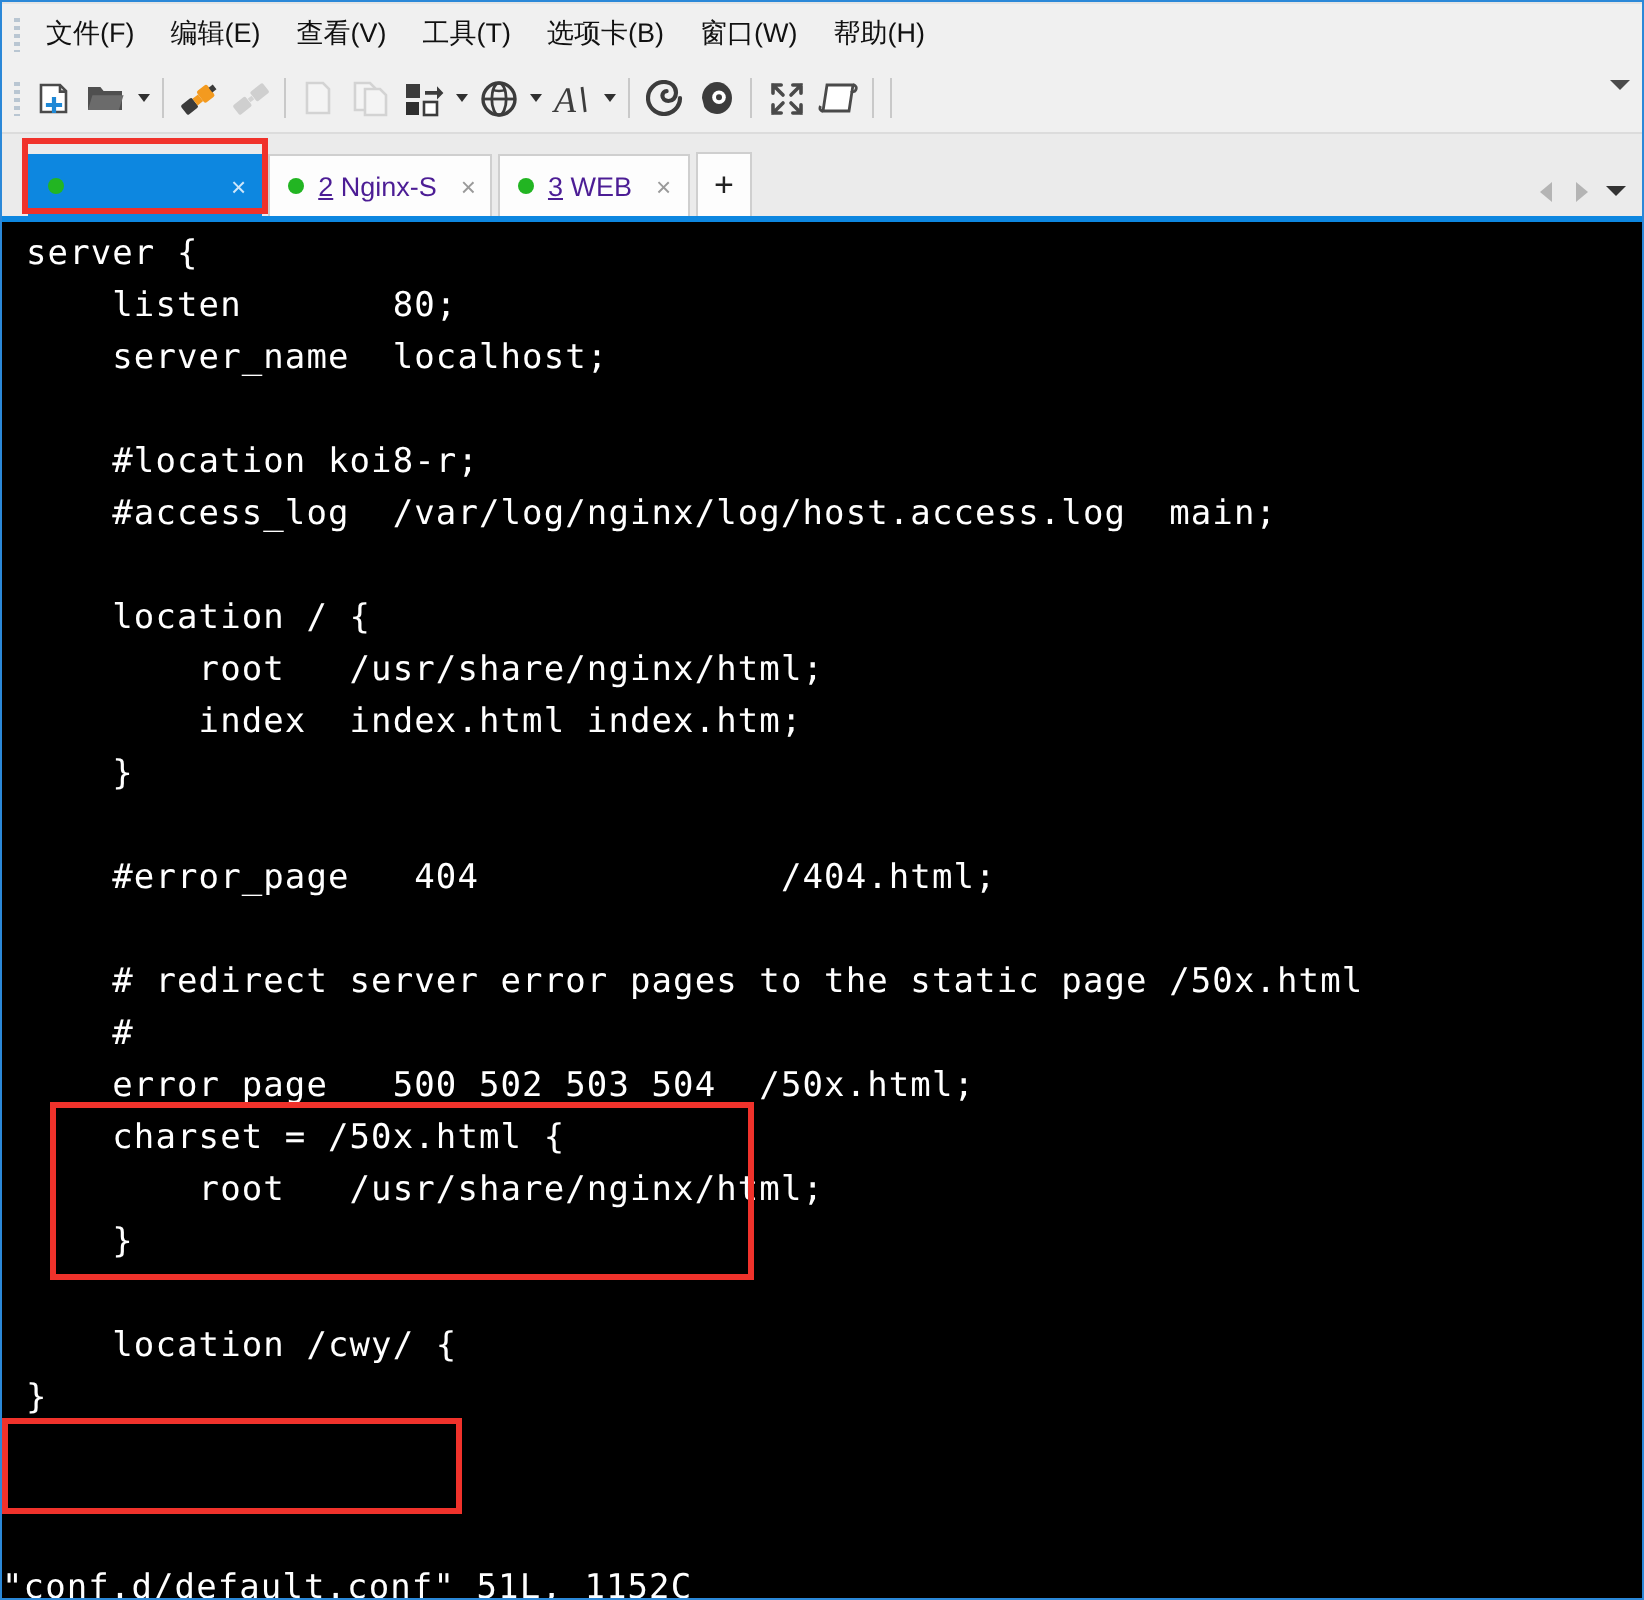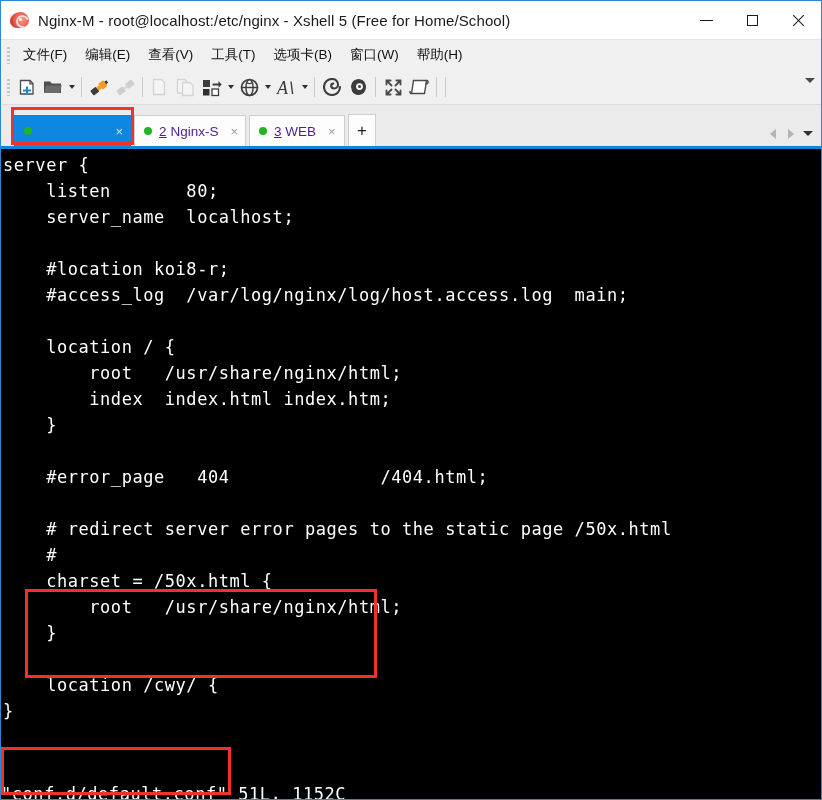--- a/index.html
+++ b/index.html
@@ -150,21 +150,21 @@
     border:3px solid #f0322b;box-sizing:border-box;pointer-events:none;z-index:6;
   }
   
   .terminal{
     flex:1 1 auto;background:#000000;position:relative;overflow:hidden;
     font-family:"DejaVu Sans Mono","Liberation Mono",monospace;
     font-size:17px;line-height:26px;color:#ffffff;
     padding:3px 0 0 0;
   }
   .tline{
-    white-space:pre;height:26px;padding-left:2px;
+    white-space:pre;height:26px;padding-left:12px;
     letter-spacing:0.55px;
   }
   .cursor{
     background:#14e014;color:#000000;
   }
   .status{
     position:absolute;left:0;right:0;bottom:18px;height:26px;
     white-space:pre;letter-spacing:0.55px;
   }
   .status .s-file{position:absolute;left:0px;}
@@ -177,39 +177,20 @@
   .hl-status{
     position:absolute;left:0px;top:598px;width:230px;height:48px;
     border:3px solid #f0322b;box-sizing:border-box;pointer-events:none;
   }
 </style>
 </head>
 <body>
 
 <div class="window">
 
-  <div class="titlebar">
-    <div class="app-icon">
-      <div class="sh-outer"></div>
-        <div class="sh-spiral"></div>
-        <div class="sh-dot"></div>
-    </div>
-    <div class="title-text">Nginx-M - root@localhost:/etc/nginx - Xshell 5 (Free for Home/School)</div>
-    <div class="win-controls">
-      <div class="win-btn">
-          <span class="gl-min"></span>
-        </div>
-      <div class="win-btn">
-          <span class="gl-max"></span>
-        </div>
-      <div class="win-btn close">
-          <span class="gl-close"></span>
-        </div>
-    </div>
-  </div>
 
   <div class="menubar">
     <div class="grip"></div>
     <div class="menu-item">文件(F)</div>
     <div class="menu-item">编辑(E)</div>
     <div class="menu-item">查看(V)</div>
     <div class="menu-item">工具(T)</div>
     <div class="menu-item">选项卡(B)</div>
     <div class="menu-item">窗口(W)</div>
     <div class="menu-item">帮助(H)</div>
@@ -396,20 +377,21 @@
     <div class="tline"></div>
     <div class="tline">    location / {</div>
     <div class="tline">        root   /usr/share/nginx/html;</div>
     <div class="tline">        index  index.html index.htm;</div>
     <div class="tline">    }</div>
     <div class="tline"></div>
     <div class="tline">    #error_page   404              /404.html;</div>
     <div class="tline"></div>
     <div class="tline">    # redirect server error pages to the static page /50x.html</div>
     <div class="tline">    #</div>
+    <div class="tline">    error_page   500 502 503 504  /50x.html;</div>
     <div class="tline">    charset = /50x.html {</div>
     <div class="tline">        root   /usr/share/nginx/html;</div>
     <div class="tline">    }</div>
     <div class="tline"></div>
     <div class="tline">    location /cwy/ {</div>
     <div class="tline">}</div>
     <div class="tline"></div>
 
     <div class="status">
       <span class="s-file">"conf.d/default.conf" 51L, 1152C</span>

